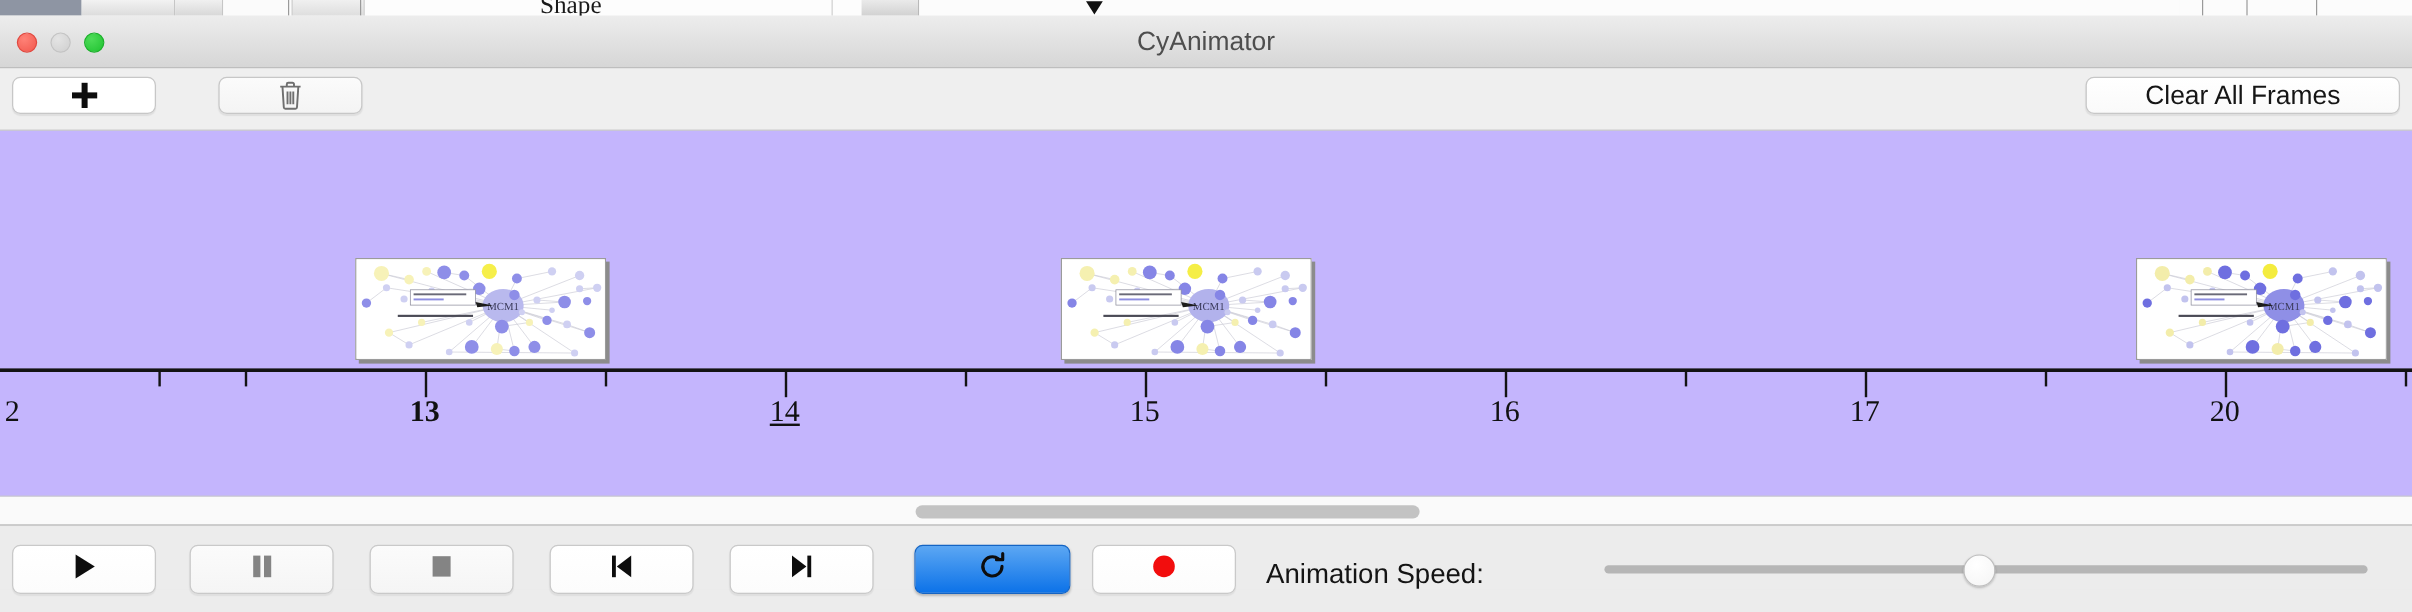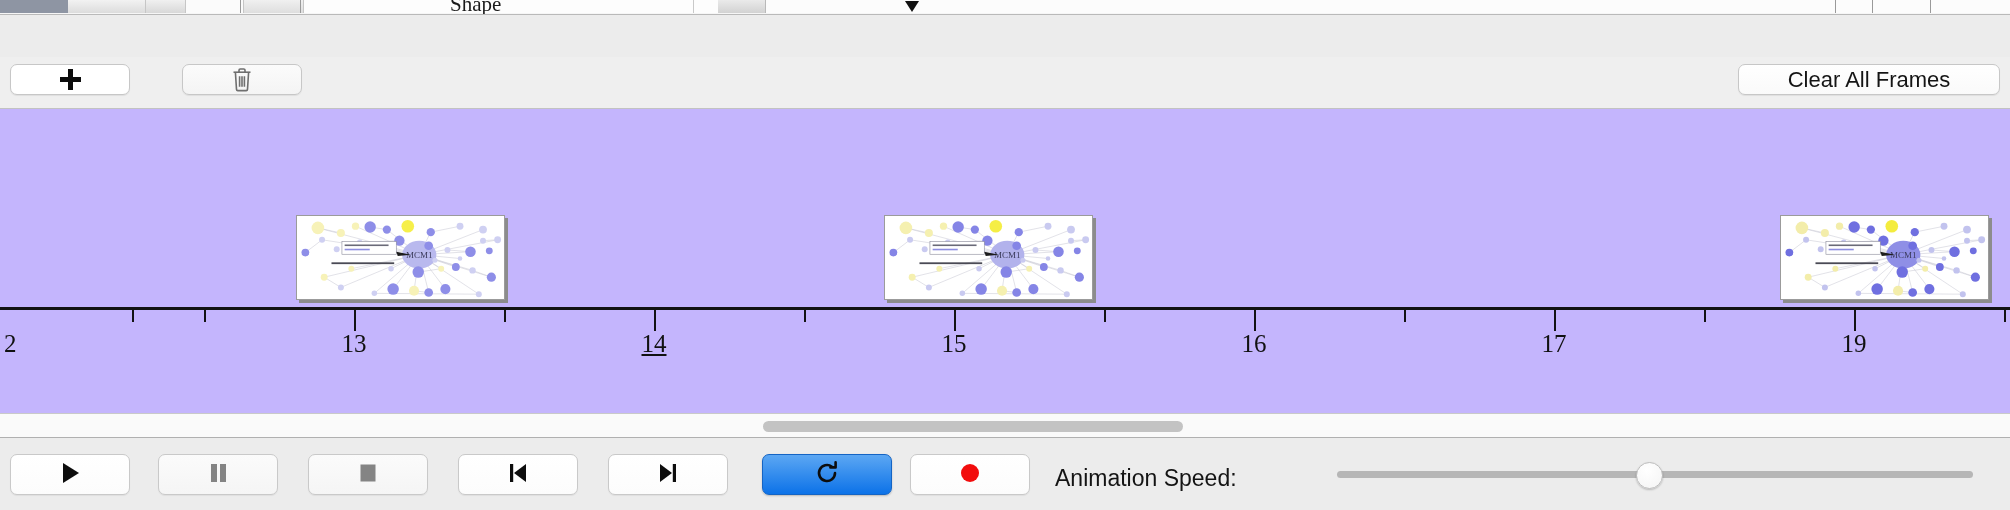--- a/index.html
+++ b/index.html
@@ -197,20 +197,28 @@
     <div class="bg-chunk bg-g9"></div>
     <div class="bg-tick" style="left:240px"></div>
     <div class="bg-tick" style="left:300px"></div>
     <div class="bg-tick" style="left:1835px"></div>
     <div class="bg-tick" style="left:1872px"></div>
     <div class="bg-tick" style="left:1930px"></div>
     <div class="bg-arrow"></div>
     <div class="bg-text">Shape</div>
   </div>
 
+  <div class="titlebar">
+    <div class="traffic">
+      <div class="light light-close"></div>
+      <div class="light light-min"></div>
+      <div class="light light-max"></div>
+    </div>
+    <div class="window-title">CyAnimator</div>
+  </div>
 
   <div class="toolbar">
     <div class="tb-btn tb-add">
       <span class="plus-icon"></span>
     </div>
     <div class="tb-btn tb-del">
       <span class="trash-icon">
         <svg width="22" height="25" viewBox="0 0 22 25" fill="none" stroke="#6f6f6f" stroke-width="1.6">
           <path d="M2.5 5.2h17"></path>
           <path d="M8 5.2V3.2a1.2 1.2 0 0 1 1.2-1.2h3.6a1.2 1.2 0 0 1 1.2 1.2v2"></path>
@@ -487,31 +495,31 @@
             <rect x="44.935" y="25.5" width="54.34" height="12.75" fill="#ffffff" stroke="#8a8a9a" stroke-width="0.6"></rect>
             <rect x="47.652" y="28.475" width="43.89" height="1.6" fill="#6a6a78"></rect>
             <rect x="47.652" y="32.725" width="25.08" height="1.6" fill="#8e8ee0"></rect>
             <path d="M99.27499999999999,35.699999999999996 L113.90500000000002,38.675000000000004 L100.738,39.949999999999996 Z" fill="#1c1c1c"></path>
             <rect x="34.485" y="46.325" width="62.699999999999996" height="1.8" fill="#4a4a55"></rect>
           </svg></div>
       </div>
     <div class="axis-line"></div>
     <div id="ticks-layer">
         <div class="tick major" style="left: 354px;"></div>
-        <div class="tick-label" style="left: 354px;">13</div>
+        <div class="tick-label" style="left: 354px; font-weight: bold;">13</div>
         <div class="tick major" style="left: 654px;"></div>
         <div class="tick-label" style="left: 654px; text-decoration: underline;">14</div>
         <div class="tick major" style="left: 954px;"></div>
         <div class="tick-label" style="left: 954px;">15</div>
         <div class="tick major" style="left: 1254px;"></div>
         <div class="tick-label" style="left: 1254px;">16</div>
         <div class="tick major" style="left: 1554px;"></div>
         <div class="tick-label" style="left: 1554px;">17</div>
         <div class="tick major" style="left: 1854px;"></div>
-        <div class="tick-label" style="left: 1854px;">19</div>
+        <div class="tick-label" style="left: 1854px;">20</div>
         <div class="tick minor" style="left: 204px;"></div>
         <div class="tick minor" style="left: 504px;"></div>
         <div class="tick minor" style="left: 804px;"></div>
         <div class="tick minor" style="left: 1104px;"></div>
         <div class="tick minor" style="left: 1404px;"></div>
         <div class="tick minor" style="left: 1704px;"></div>
         <div class="tick minor" style="left: 2004px;"></div>
         <div class="tick-label" style="left: 4px; transform: none;">2</div>
         <div class="tick minor" style="left: 132px;"></div>
       </div>

